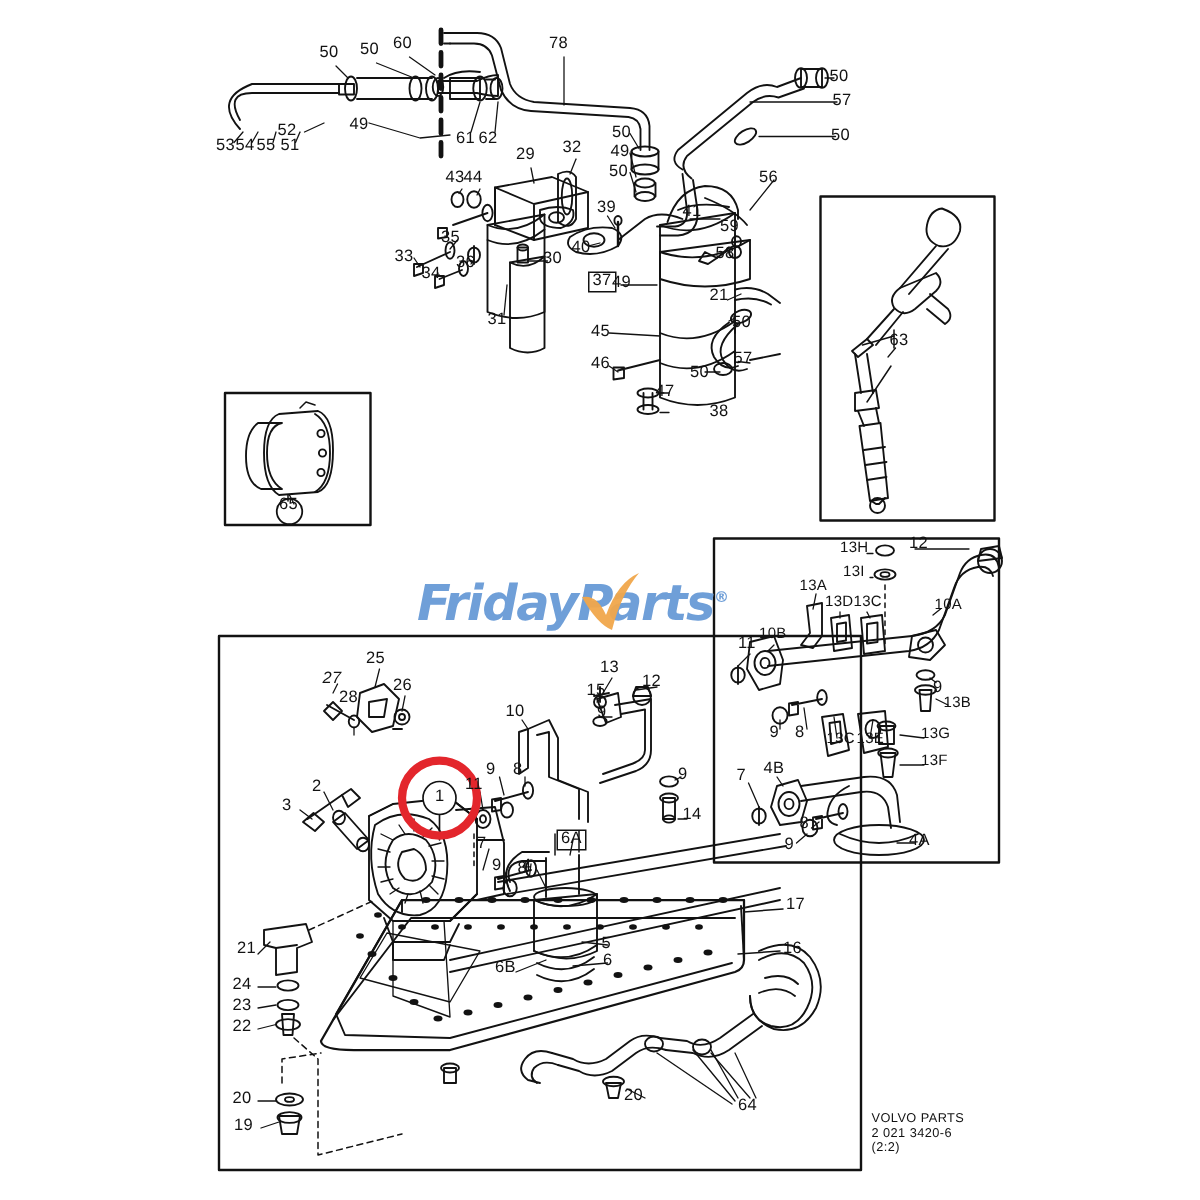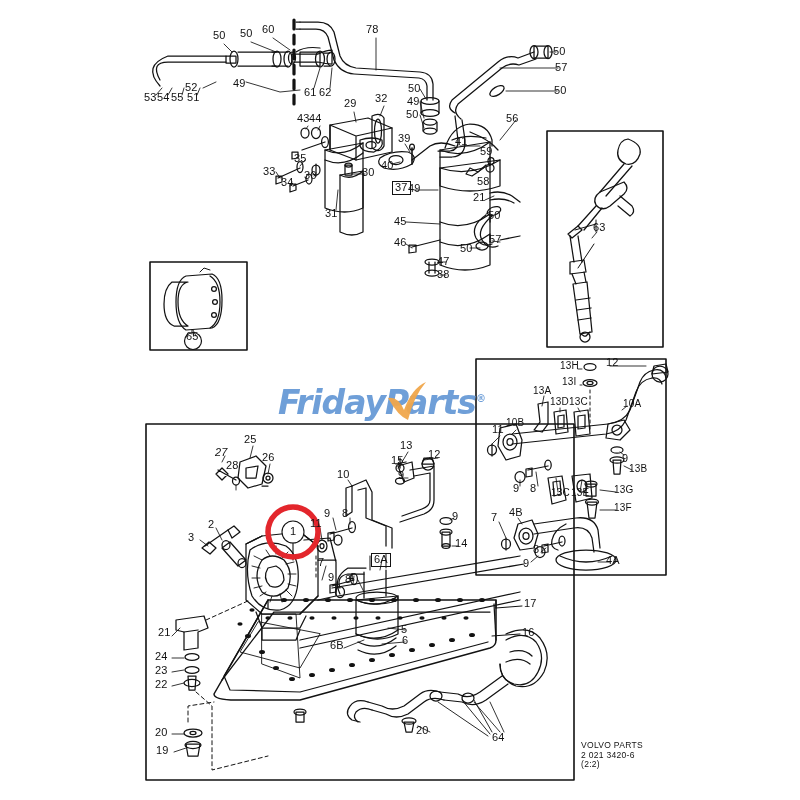--- a/index.html
+++ b/index.html
@@ -530,23 +530,23 @@
       <div class="lbl" style="left: 362px; top: 166px;">30</div>
       <div class="lbl" style="left: 325px; top: 207px;">31</div>
       <div class="lbl" style="left: 398px; top: 132px;">39</div>
       <div class="lbl" style="left: 381px; top: 159px;">40</div>
       <div class="lbl" style="left: 455px; top: 135px;">41</div>
       <div class="lbl box" style="left: 392px; top: 181px;">37</div>
       <div class="lbl" style="left: 408px; top: 182px;">49</div>
       <div class="lbl" style="left: 394px; top: 215px;">45</div>
       <div class="lbl" style="left: 394px; top: 236px;">46</div>
       <div class="lbl" style="left: 437px; top: 255px;">47</div>
-      <div class="lbl" style="left: 437px; top: 268px;">38</div>
+      <div class="lbl" style="left: 437px; top: 268px; padding-left: 36px;">38</div>
       <div class="lbl" style="left: 480px; top: 145px;">59</div>
-      <div class="lbl" style="left: 477px; top: 163px; margin-top: 12px;">58</div>
+      <div class="lbl" style="left: 477px; top: 163px;">58</div>
       <div class="lbl" style="left: 473px; top: 191px;">21</div>
       <div class="lbl" style="left: 488px; top: 209px;">50</div>
       <div class="lbl" style="left: 489px; top: 233px;">57</div>
       <div class="lbl" style="left: 460px; top: 242px;">50</div>
       <div class="lbl" style="left: 593px; top: 221px;">63</div>
       <div class="lbl" style="left: 186px; top: 330px;">65</div>
       <div class="lbl" style="left: 215px; top: 446px; font-style: italic;">27</div>
       <div class="lbl" style="left: 244px; top: 433px;">25</div>
       <div class="lbl" style="left: 262px; top: 451px;">26</div>
       <div class="lbl" style="left: 226px; top: 459px;">28</div>

